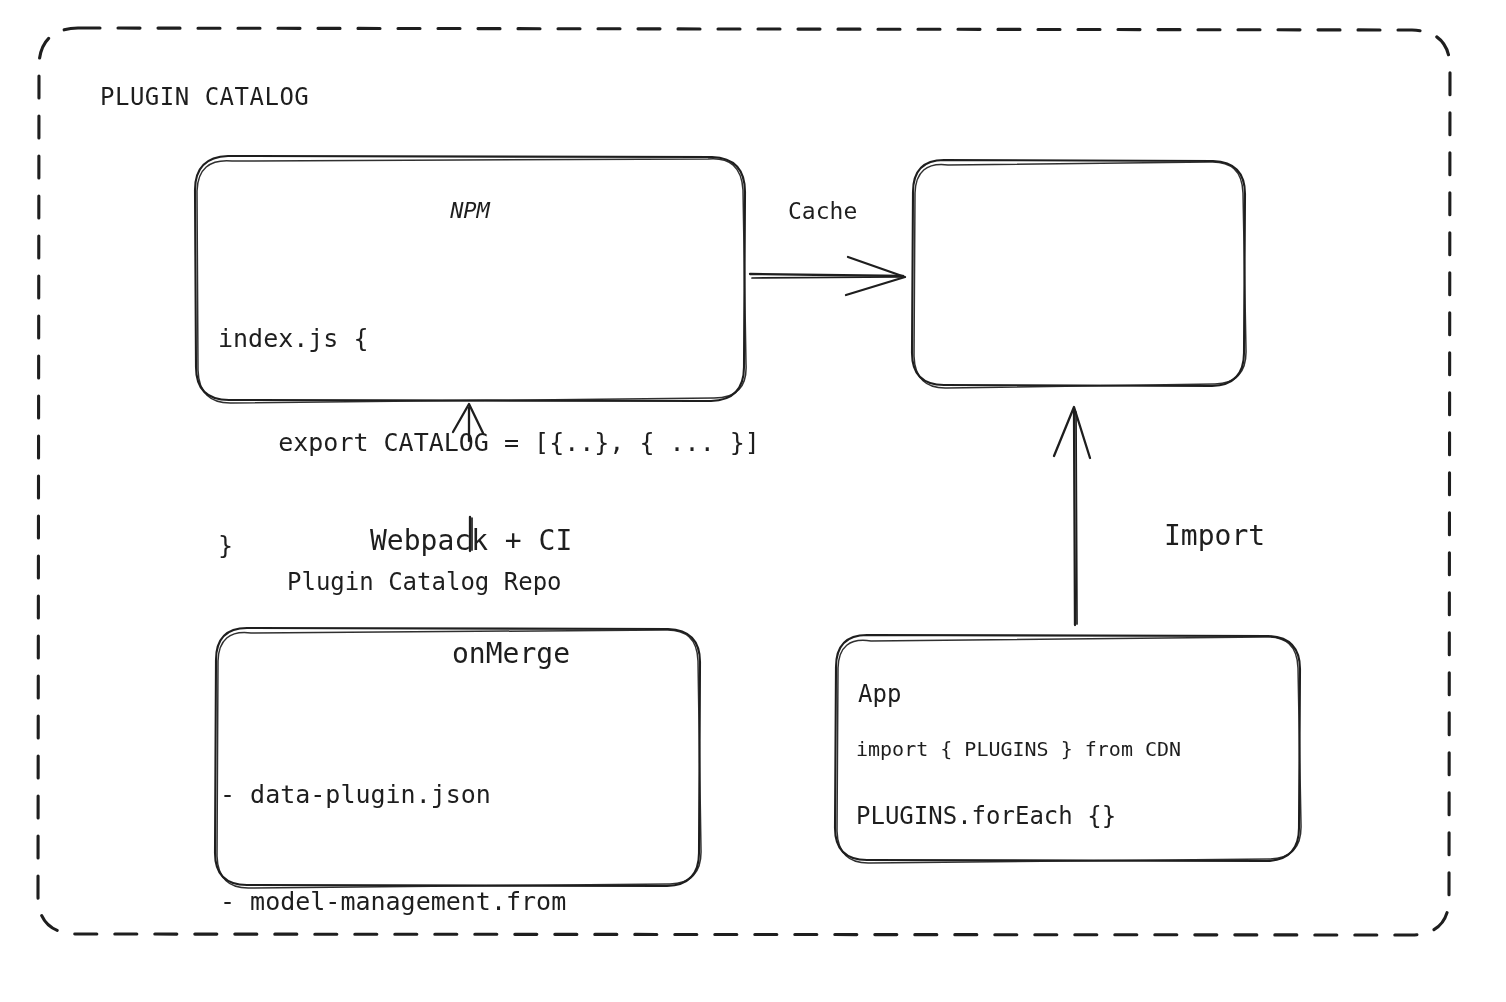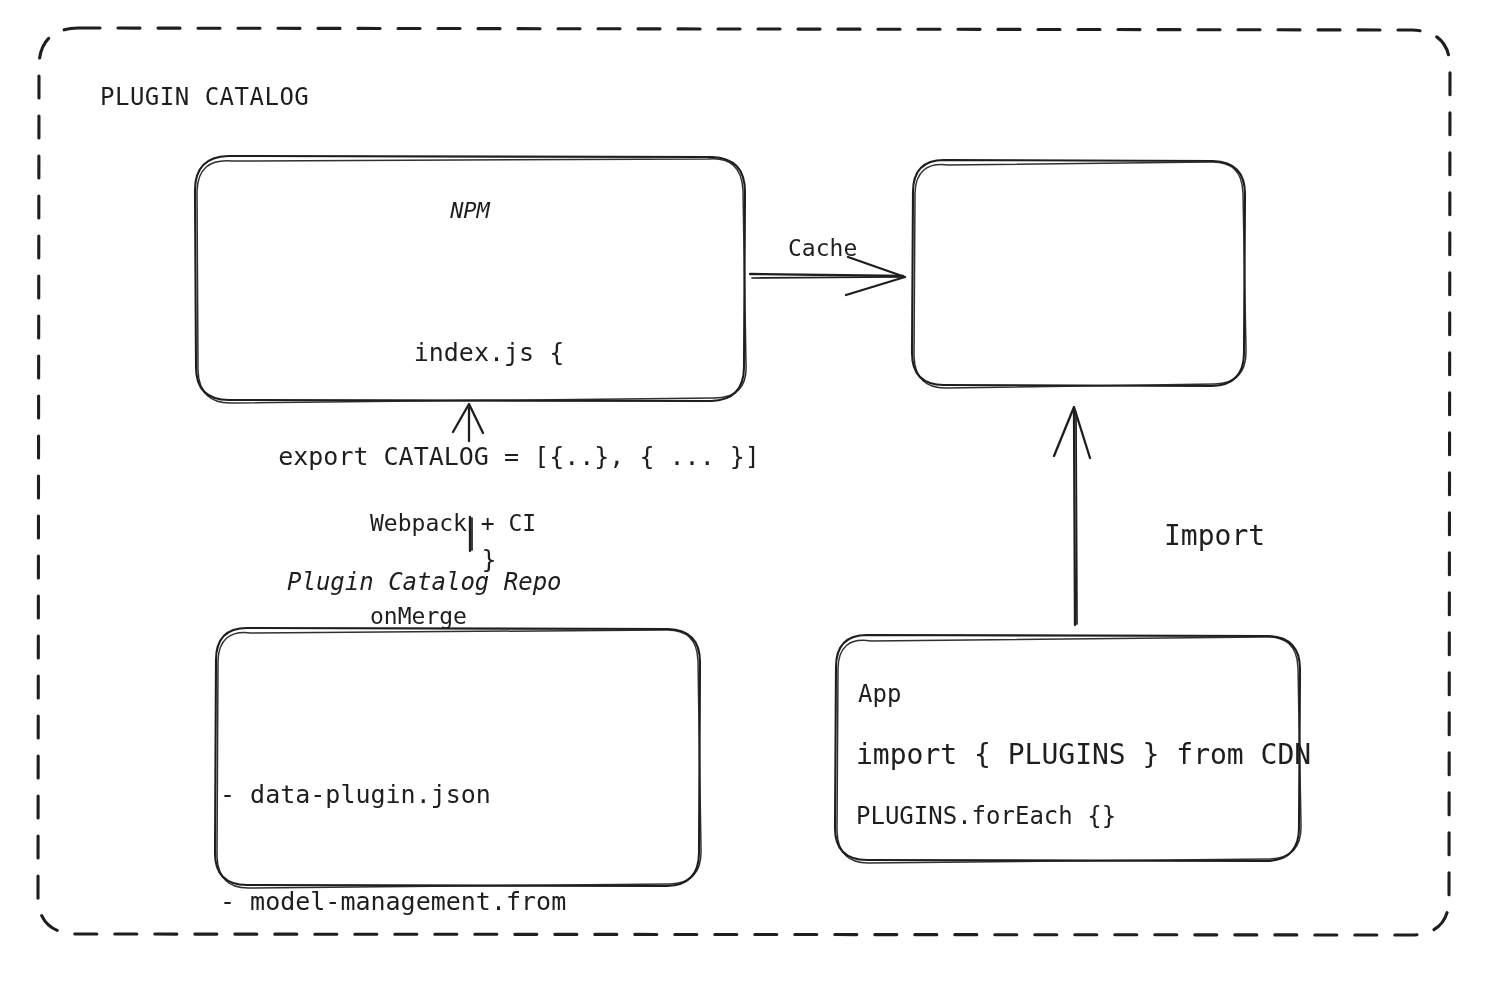--- a/index.html
+++ b/index.html
@@ -57,24 +57,23 @@
   #npm-title {
     left: 195px;
     top: 196px;
     width: 550px;
     text-align: center;
     font-size: 22px;
     font-style: italic;
   }
   #npm-code {
     left: 218px;
-    top: 267px;
+    top: 253px;
     font-size: 25px;
     line-height: 1.38;
-    text-align: center;
   }
   #cdn-title {
     left: 912px;
     top: 258px;
     width: 333px;
     text-align: center;
     font-size: 24px;
   }
   #repo-code {
     left: 220px;
@@ -83,45 +82,43 @@
     line-height: 1.42;
   }
   #app-title {
     left: 858px;
     top: 678px;
     font-size: 24px;
   }
   #app-line1 {
     left: 856px;
     top: 736px;
-    font-size: 28px;
+    font-size: 20px;
   }
   #app-line2 {
     left: 856px;
     top: 800px;
     font-size: 24px;
   }
   #edge-cache {
     left: 788px;
     top: 196px;
     font-size: 23px;
-    margin-top: 37px;
   }
   #edge-webpack {
     left: 370px;
     top: 446px;
-    font-size: 23px;
-    text-align: left;
+    font-size: 28px;
+    text-align: right;
     width: 200px;
   }
   #edge-repo-label {
     left: 287px;
     top: 566px;
     font-size: 24px;
-    font-style: italic;
   }
   #edge-import {
     left: 1164px;
     top: 517px;
     font-size: 28px;
   }
 </style>
 </head>
 <body>
 

